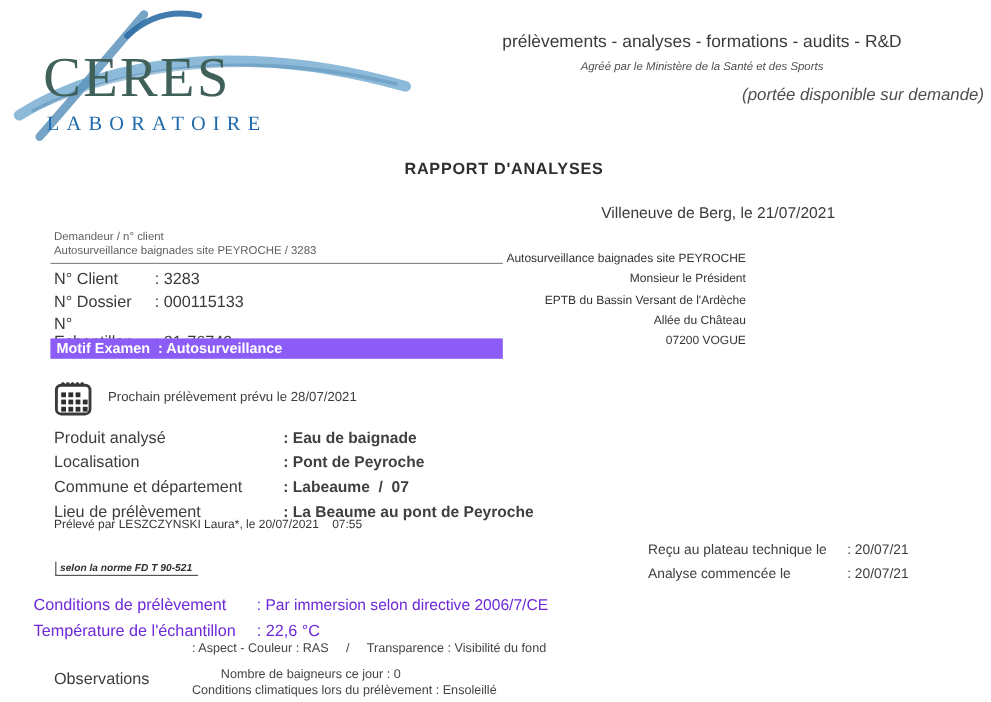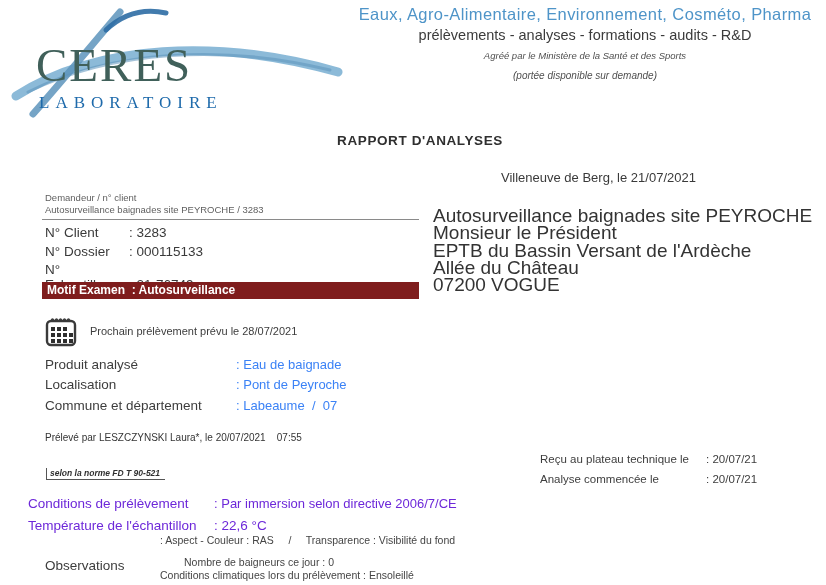--- a/index.html
+++ b/index.html
@@ -20,49 +20,49 @@
     position:absolute;left:31px;top:92px;
     font-family:"Liberation Serif",serif;font-size:17px;line-height:1;
     color:#1e6aab;letter-spacing:6px;
   }
 
   
   .hdr{left:350px;width:470px;text-align:center;}
   .hdr1{top:5px;font-size:16.5px;color:#4e94c8;letter-spacing:0.4px;}
   .hdr2{top:27px;font-size:14.5px;color:#3b3b3b;}
   .hdr3{top:50px;font-size:9.5px;font-style:italic;color:#4f4f4f;}
-  .hdr4{top:70px;font-size:10px;font-style:italic;color:#4f4f4f;}
+  .hdr4{top:70px;font-size:14px;font-style:italic;color:#4f4f4f;text-align:right;}
 
   .title{left:270px;top:133px;width:300px;text-align:center;font-weight:bold;font-size:13.5px;letter-spacing:0.6px;color:#2f2f2f;}
   .dateline{left:501px;top:170px;font-size:13px;color:#3a3a3a;}
 
   
   .req1{left:45px;top:192px;font-size:9.5px;color:#5f5f5f;}
   .req2{left:45px;top:204px;font-size:9.5px;color:#5f5f5f;}
   .req-rule{left:42px;top:219px;width:377px;border-top:1.5px solid #8a8a8a;height:0;}
 
   
   .crow{left:45px;font-size:13.5px;color:#3a3a3a;}
   .crow .lbl{display:inline-block;width:84px;}
   .motif-bar{
-    left:42px;top:282px;width:377px;height:17px;background:#7f1d1d;
+    left:42px;top:282px;width:377px;height:17px;background:#8b5cf6;
     color:#ffffff;font-weight:bold;font-size:12px;line-height:17px;padding-left:5px;box-sizing:border-box;
   }
 
   
-  .addr{left:433px;top:207px;font-size:19px;line-height:17.3px;color:#333333;}
+  .addr{left:422px;top:207px;font-size:10px;line-height:17.3px;color:#333333;text-align:right;}
 
   
   .cal-icon{left:44px;top:314px;}
   .cal-note{left:90px;top:325px;font-size:11px;color:#3d3d3d;}
 
   
   .prow{left:45px;font-size:13px;color:#3d3d3d;}
   .prow .lbl{display:inline-block;width:191px;font-size:13.5px;}
-  .prow .val{font-weight:normal;color:#3b82f6;}
+  .prow .val{font-weight:bold;color:#404040;}
 
   
   .collected{left:45px;top:432px;font-size:10px;color:#343434;}
   .norm{
     left:46px;top:468px;font-size:8.5px;font-style:italic;font-weight:bold;color:#2f2f2f;
     border-left:1.5px solid #555;border-bottom:1.5px solid #555;padding:0 5px 1px 3px;
   }
   .srow{left:28px;font-size:13px;color:#6d28d9;}
   .srow .lbl{display:inline-block;width:186px;font-size:13.5px;}
   .obs-lbl{left:45px;top:540px;font-size:13.5px;color:#3d3d3d;margin-top:18px;}
@@ -81,21 +81,20 @@
     <svg width="340" height="118" viewBox="0 0 340 118">
       <path d="M 8,94 C 90,42 210,36 330,70" fill="none" stroke="#7fb2d4" stroke-width="9" stroke-linecap="round" opacity="0.9"></path>
       <path d="M 20,90 C 105,48 215,42 322,68" fill="none" stroke="#5d94bc" stroke-width="3" stroke-linecap="round" opacity="0.55"></path>
       <path d="M 25,112 C 55,78 88,38 112,10" fill="none" stroke="#5d94bc" stroke-width="7" stroke-linecap="round" opacity="0.85"></path>
       <path d="M 98,28 C 115,12 135,6 158,11" fill="none" stroke="#2e6da4" stroke-width="5" stroke-linecap="round" opacity="0.9"></path>
     </svg>
     <div class="logo-ceres">CERES</div>
     <div class="logo-lab">LABORATOIRE</div>
   </div>
 
-  <div class="abs hdr hdr1">Eaux, Agro-Alimentaire, Environnement, Cosméto, Pharma</div>
   <div class="abs hdr hdr2">prélèvements - analyses - formations - audits - R&amp;D</div>
   <div class="abs hdr hdr3">Agréé par le Ministère de la Santé et des Sports</div>
   <div class="abs hdr hdr4">(portée disponible sur demande)</div>
 
   <div class="abs title">RAPPORT D'ANALYSES</div>
   <div class="abs dateline">Villeneuve de Berg, le 21/07/2021</div>
 
   <div class="abs req1">Demandeur / n° client</div>
   <div class="abs req2">Autosurveillance baignades site PEYROCHE / 3283</div>
   <div class="abs req-rule"></div>
@@ -142,20 +141,23 @@
 
   <div class="abs prow" style="top:357px;">
     <span class="lbl">Produit analysé</span><span class="val pre">: Eau de baignade</span>
   </div>
   <div class="abs prow" style="top:377px;">
     <span class="lbl">Localisation</span><span class="val pre">: Pont de Peyroche</span>
   </div>
   <div class="abs prow" style="top:398px;">
     <span class="lbl">Commune et département</span><span class="val pre">: Labeaume  /  07</span>
   </div>
+  <div class="abs prow" style="top:419px;">
+    <span class="lbl">Lieu de prélèvement</span><span class="val pre">: La Beaume au pont de Peyroche</span>
+  </div>
 
   <div class="abs collected pre">Prélevé par LESZCZYNSKI Laura*, le 20/07/2021    07:55</div>
   <div class="abs norm">selon la norme FD T 90-521</div>
 
   <div class="abs srow" style="top:496px;">
     <span class="lbl">Conditions de prélèvement</span><span class="pre">: Par immersion selon directive 2006/7/CE</span>
   </div>
   <div class="abs srow" style="top:518px;font-size:13.5px;">
     <span class="lbl">Température de l'échantillon</span><span class="pre">: 22,6 °C</span>
   </div>

